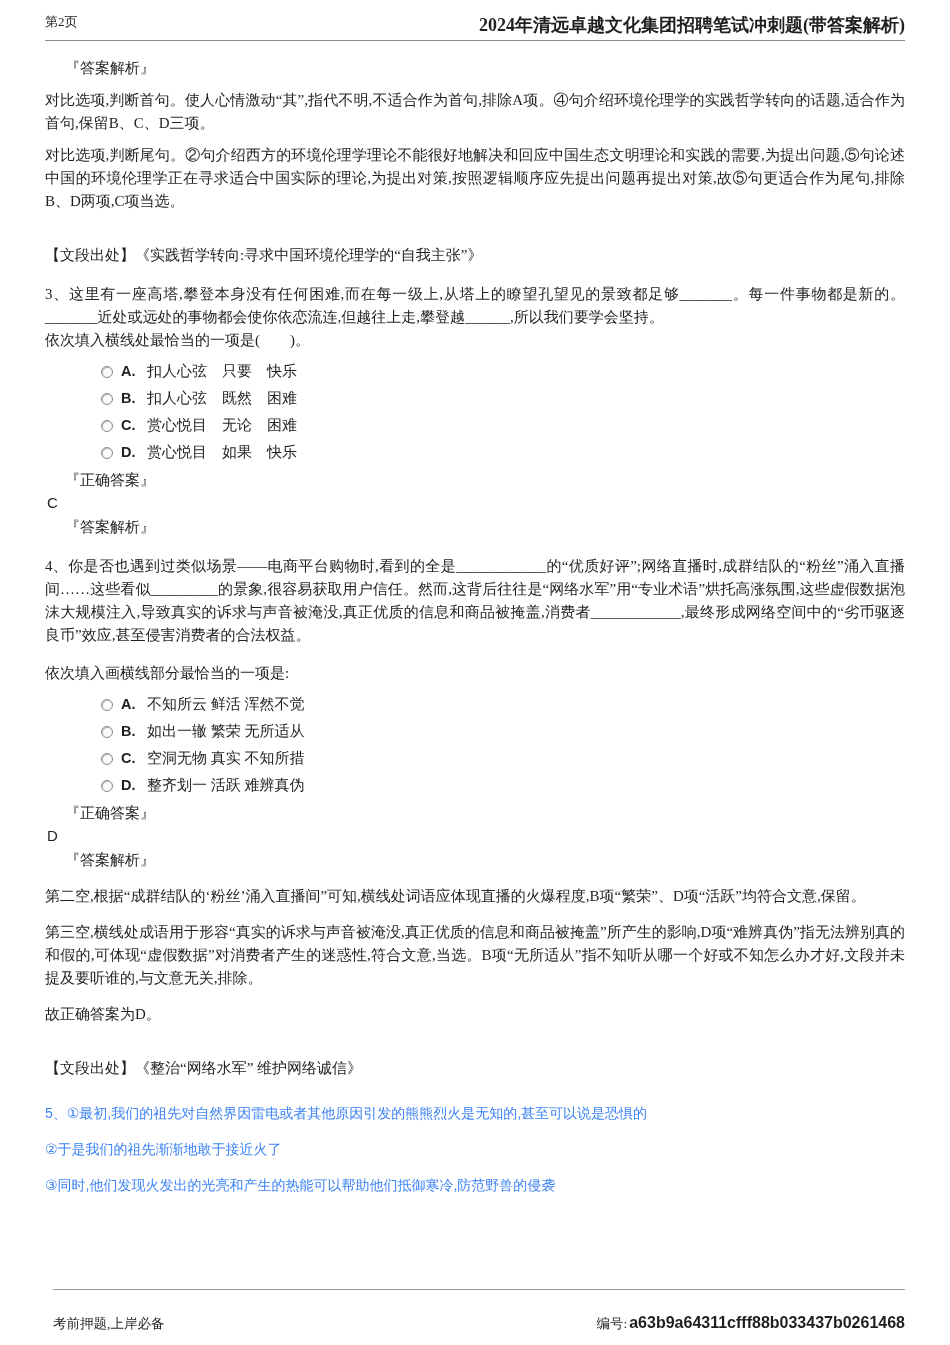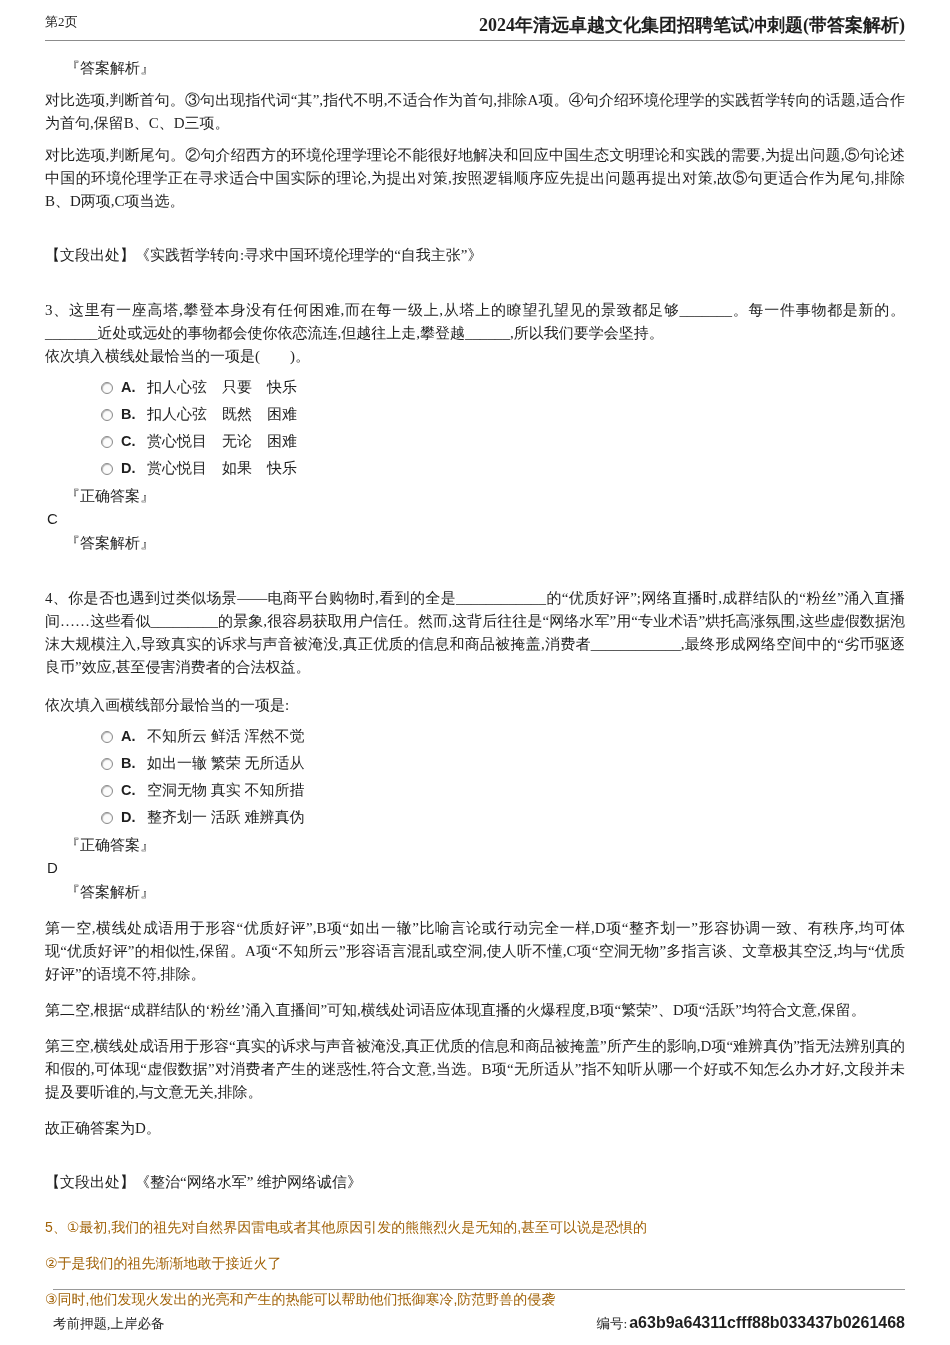--- a/index.html
+++ b/index.html
@@ -16,21 +16,21 @@
     padding-top:13px;padding-bottom:3px;border-bottom:1px solid #8c8c8c;
   }
   .page-num{font-size:13px;}
   .doc-title{font-size:18px;font-weight:bold;}
 
   
   .content{padding-top:14px;font-size:15px;line-height:23px;}
   .bracket-label{padding-left:20px;margin-top:2px;}
   .para{margin:9px 0 0 0;text-align:justify;}
   .para.tight{margin-top:0;}
-  .gap-top{margin-top:32px;}
+  .gap-top{margin-top:16px;}
   .q-prompt{margin-top:0;}
   .conclusion{margin-top:13px;}
   .source{margin-top:31px;}
 
   
   .options{margin-top:6px;margin-bottom:3px;}
   .option-row{display:flex;align-items:center;height:27px;padding-left:56px;cursor:default;}
   .radio{
     width:10px;height:10px;border:1px solid #8a8a8a;border-radius:50%;
     background:#fcfcfc;box-shadow:inset 0.6px 0.8px 1.2px rgba(0,0,0,0.35);
@@ -42,21 +42,21 @@
   }
   .opt-text{white-space:pre-wrap;}
 
   .answer-letter{
     font-family:"Liberation Sans","DejaVu Sans",sans-serif;
     font-size:15px;line-height:22px;padding-left:2px;
   }
 
   
   .q5-item{
-    margin-top:14px;color:#a16207;
+    margin-top:14px;color:#3b82f6;
     font-family:"Liberation Sans","DejaVu Sans",sans-serif;
     font-size:14px;line-height:22px;
   }
   .q5-first{margin-top:22px;}
 
   
   .footer{
     position:absolute;left:8px;right:0;bottom:12px;
     border-top:1px solid #999999;padding-top:24px;
     display:flex;justify-content:space-between;align-items:baseline;
@@ -74,21 +74,21 @@
 <div class="page">
 
   <div class="header">
     <span class="page-num">第2页</span>
     <span class="doc-title">2024年清远卓越文化集团招聘笔试冲刺题(带答案解析)</span>
   </div>
 
   <div class="content">
 
     <div class="bracket-label">『答案解析』</div>
-    <p class="para">对比选项,判断首句。③句出现指代词“其”,指代不明,不适合作为首句,排除A项。④句介绍环境伦理学的实践哲学转向的话题,适合作为首句,保留B、C、D三项。</p>
+    <p class="para">对比选项,判断首句。使人心情激动“其”,指代不明,不适合作为首句,排除A项。④句介绍环境伦理学的实践哲学转向的话题,适合作为首句,保留B、C、D三项。</p>
     <p class="para">对比选项,判断尾句。②句介绍西方的环境伦理学理论不能很好地解决和回应中国生态文明理论和实践的需要,为提出问题,⑤句论述中国的环境伦理学正在寻求适合中国实际的理论,为提出对策,按照逻辑顺序应先提出问题再提出对策,故⑤句更适合作为尾句,排除B、D两项,C项当选。</p>
     <p class="para source">【文段出处】《实践哲学转向:寻求中国环境伦理学的“自我主张”》</p>
 
     <p class="para gap-top">3、这里有一座高塔,攀登本身没有任何困难,而在每一级上,从塔上的瞭望孔望见的景致都足够_______。每一件事物都是新的。_______近处或远处的事物都会使你依恋流连,但越往上走,攀登越______,所以我们要学会坚持。</p>
     <p class="para q-prompt">依次填入横线处最恰当的一项是(　　)。</p>
     <div class="options">
       <div class="option-row">
         <span class="radio"></span>
         <span class="opt-letter">A.</span>
         <span class="opt-text">扣人心弦　只要　快乐</span>
@@ -133,21 +133,20 @@
       </div>
       <div class="option-row">
         <span class="radio"></span>
         <span class="opt-letter">D.</span>
         <span class="opt-text">整齐划一 活跃 难辨真伪</span>
       </div>
     </div>
     <div class="bracket-label">『正确答案』</div>
     <div class="answer-letter">D</div>
     <div class="bracket-label">『答案解析』</div>
-    <p class="para" style="margin-top:13px;">第一空,横线处成语用于形容“优质好评”,B项“如出一辙”比喻言论或行动完全一样,D项“整齐划一”形容协调一致、有秩序,均可体现“优质好评”的相似性,保留。A项“不知所云”形容语言混乱或空洞,使人听不懂,C项“空洞无物”多指言谈、文章极其空泛,均与“优质好评”的语境不符,排除。</p>
     <p class="para" style="margin-top:13px;">第二空,根据“成群结队的‘粉丝’涌入直播间”可知,横线处词语应体现直播的火爆程度,B项“繁荣”、D项“活跃”均符合文意,保留。</p>
     <p class="para" style="margin-top:13px;">第三空,横线处成语用于形容“真实的诉求与声音被淹没,真正优质的信息和商品被掩盖”所产生的影响,D项“难辨真伪”指无法辨别真的和假的,可体现“虚假数据”对消费者产生的迷惑性,符合文意,当选。B项“无所适从”指不知听从哪一个好或不知怎么办才好,文段并未提及要听谁的,与文意无关,排除。</p>
     <p class="para conclusion">故正确答案为D。</p>
     <p class="para source">【文段出处】《整治“网络水军” 维护网络诚信》</p>
 
     <p class="q5-item q5-first">5、①最初,我们的祖先对自然界因雷电或者其他原因引发的熊熊烈火是无知的,甚至可以说是恐惧的</p>
     <p class="q5-item">②于是我们的祖先渐渐地敢于接近火了</p>
     <p class="q5-item">③同时,他们发现火发出的光亮和产生的热能可以帮助他们抵御寒冷,防范野兽的侵袭</p>
 
   </div>

